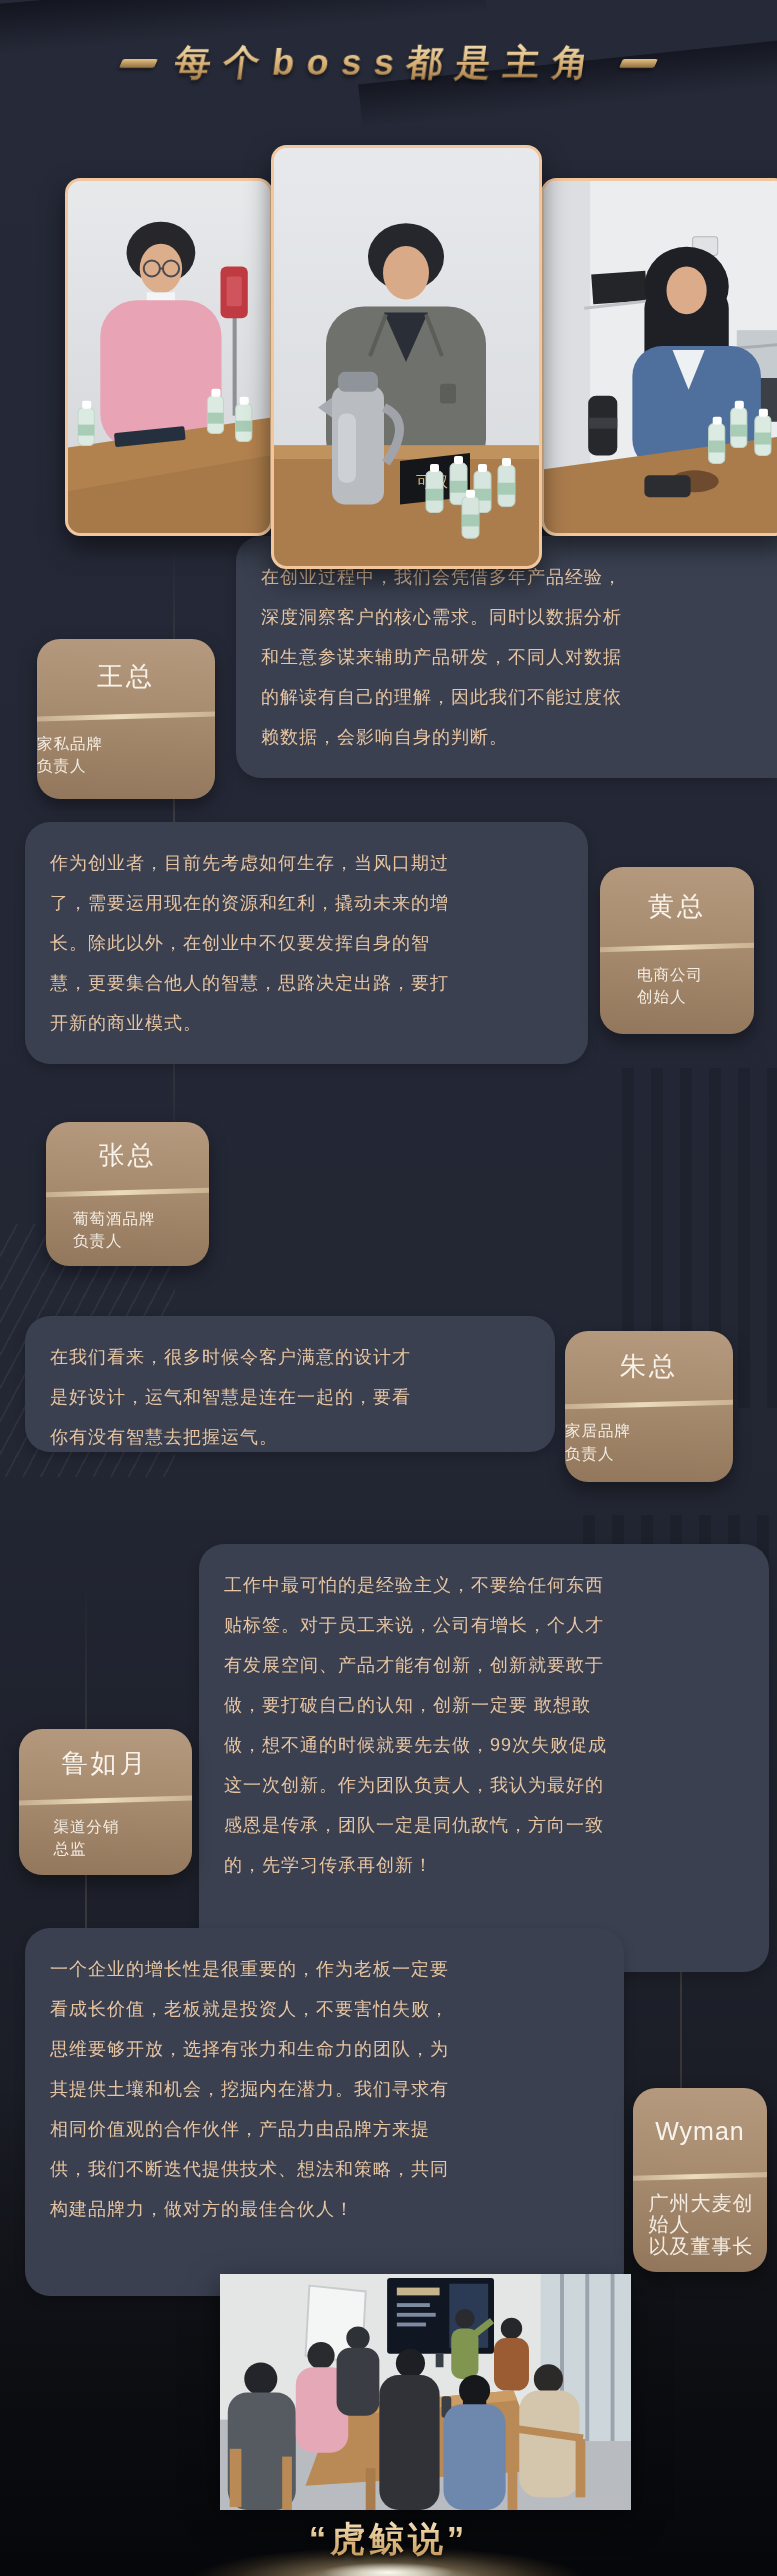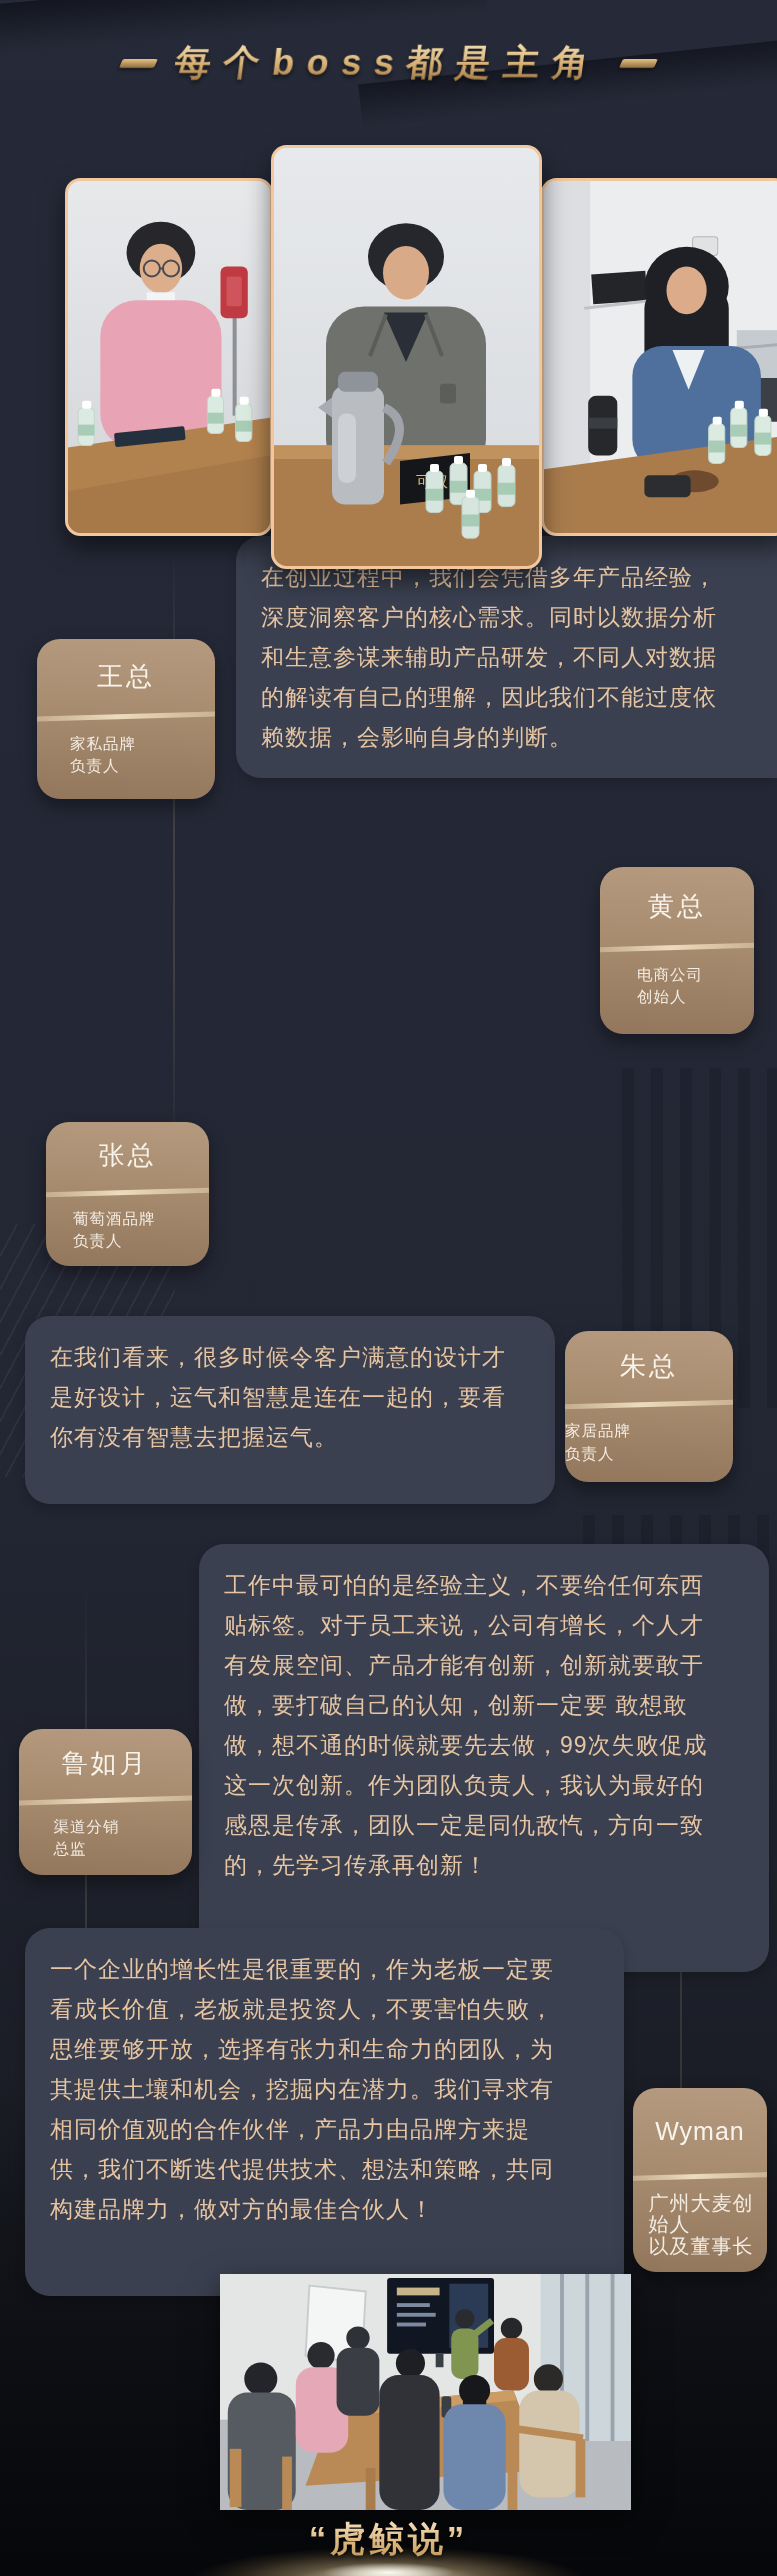--- a/index.html
+++ b/index.html
@@ -40,40 +40,40 @@
   
   .photo-card{position:absolute;border:3.9px solid #f2c79d;border-radius:15.5px;overflow:hidden;
     box-shadow:0 11.7px 25px rgba(0,0,0,.5);background:#dfe1e4;}
   .photo-card svg{display:block;width:100%;height:100%;}
   .card-left{left:25px;top:162px;width:202px;height:352px;z-index:1;}
   .card-center{left:231px;top:129px;width:265px;height:418px;z-index:2;}
   .card-right{left:501px;top:162px;width:243px;height:352px;z-index:1;}
 
   
   .bubble{position:absolute;background:#3a4050;border-radius:25px;box-shadow:0 4.9px 11.7px rgba(0,0,0,.2);}
-  .bubble-text{margin:0;padding:21.4px 17.5px 21.4px 25px;font-size:23px;line-height:40px;letter-spacing:1px;
+  .bubble-text{margin:0;padding:21.4px 17.5px 21.4px 25px;font-size:18px;line-height:40px;letter-spacing:1px;
     color:#e7c5a2;white-space:pre-line;word-break:keep-all;}
   .bub-1{left:236px;top:536px;width:541px;height:242px;border-radius:25px 0 0 25px;}
   .bub-2{left:25px;top:822px;width:563px;height:242px;}
   .bub-3{left:220px;top:1086px;width:547px;height:202px;}
-  .bub-4{left:25px;top:1316px;width:530px;height:188px;}
+  .bub-4{left:25px;top:1316px;width:530px;height:136px;}
   .bub-5{left:199px;top:1544px;width:570px;height:428px;}
   .bub-6{left:25px;top:1928px;width:599px;height:368px;}
 
   
   .tag{position:absolute;border-radius:23px;display:flex;flex-direction:column;overflow:hidden;
     background:linear-gradient(183deg,#b59a7f 0%,#a98d71 42%,#93775c 100%);
     box-shadow:0 7.8px 17.5px rgba(0,0,0,.38);}
   .tag-name{height:47%;display:flex;align-items:center;justify-content:center;
     font-size:26px;letter-spacing:2.9px;color:#f8f3eb;}
   .tag-divider{height:4.9px;margin:0 -2.9px;transform:rotate(-1.6deg);
     background:linear-gradient(90deg,#c3ab8d,#ecdcbd 45%,#c9b191);}
   .tag-role{padding-top:13.6px;font-size:15.5px;line-height:22.3px;color:#f3ece2;letter-spacing:1px;}
   .tag-role span{display:block;}
-  .tag-1{left:37px;top:639px;width:178px;height:160px;}  .tag-1 .tag-role{padding-left:33px;}
+  .tag-1{left:37px;top:639px;width:178px;height:160px;}  .tag-1 .tag-role{}
   .tag-2{left:600px;top:867px;width:154px;height:167px;} .tag-2 .tag-role{padding-left:37px;}
   .tag-3{left:46px;top:1122px;width:163px;height:144px;} .tag-3 .tag-role{padding-left:27px;}
   .tag-4{left:565px;top:1331px;width:168px;height:151px;}.tag-4 .tag-role{}
   .tag-5{left:18.5px;top:1729px;width:173px;height:146px;} .tag-5 .tag-role{padding-left:35px;}
   .tag-6{left:633px;top:2088px;width:134px;height:184px;}
   .tag-6 .tag-name{font-size:25px;letter-spacing:1px;}
   .tag-6 .tag-role{padding-left:15.5px;font-size:20px;line-height:21.4px;}
 
   
   .bottom-photo{position:absolute;left:180px;top:2258px;width:411px;height:236px;overflow:hidden;
@@ -272,20 +272,27 @@
   </div>
   <div class="tag tag-1">
     <div class="tag-name">王总</div>
     <div class="tag-divider"></div>
     <div class="tag-role">
       <span>家私品牌</span>
       <span>负责人</span>
     </div>
   </div>
 
+  <div class="bubble bub-2">
+    <p class="bubble-text">作为创业者，目前先考虑如何生存，当风口期过
+了，需要运用现在的资源和红利，撬动未来的增
+长。除此以外，在创业中不仅要发挥自身的智
+慧，更要集合他人的智慧，思路决定出路，要打
+开新的商业模式。</p>
+  </div>
   <div class="tag tag-2">
     <div class="tag-name">黄总</div>
     <div class="tag-divider"></div>
     <div class="tag-role">
       <span>电商公司</span>
       <span>创始人</span>
     </div>
   </div>
 
   <div class="tag tag-3">

